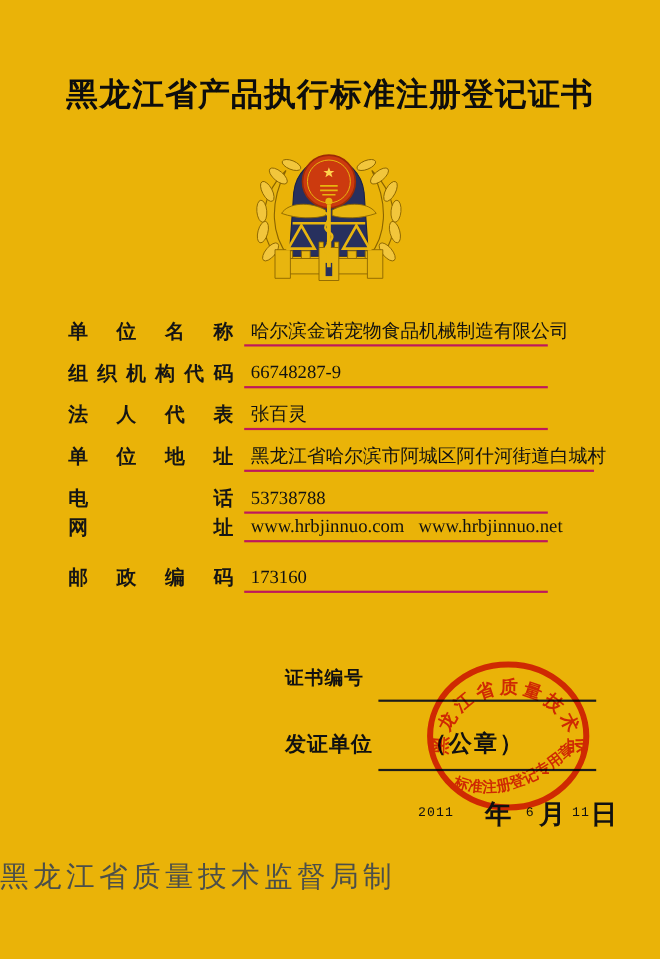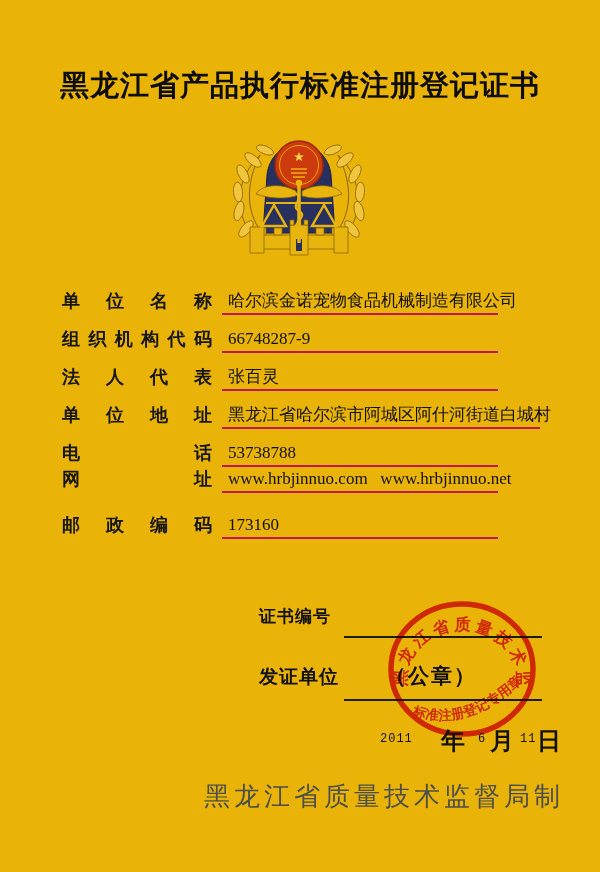--- a/index.html
+++ b/index.html
@@ -36,21 +36,21 @@
   .iss-line { position:absolute; left:344px; top:699px; width:198px; border-top:2px solid #1c1c1c; }
 
   .seal { position:absolute; left:386px; top:600px; width:152px; height:140px;
           mix-blend-mode:multiply; opacity:.93; }
 
   .date-part { position:absolute; line-height:1; white-space:nowrap; }
   .d-num  { font-size:12px; letter-spacing:1px;font-family:Liberation Mono, monospace; }
   .d-unit { font-size:24px; font-weight:bold; }
 
   .footer {
-    position:absolute; top:779px; left:0; width:564px; text-align:right;
+    position:absolute; top:779px; left:0; width:564px; text-align:left;
     font-size:26px; letter-spacing:4px; color:#4c4f49;
   }
 </style>
 </head>
 <body>
 
 <div class="page">
 
   <div class="title">黑龙江省产品执行标准注册登记证书</div>
 

